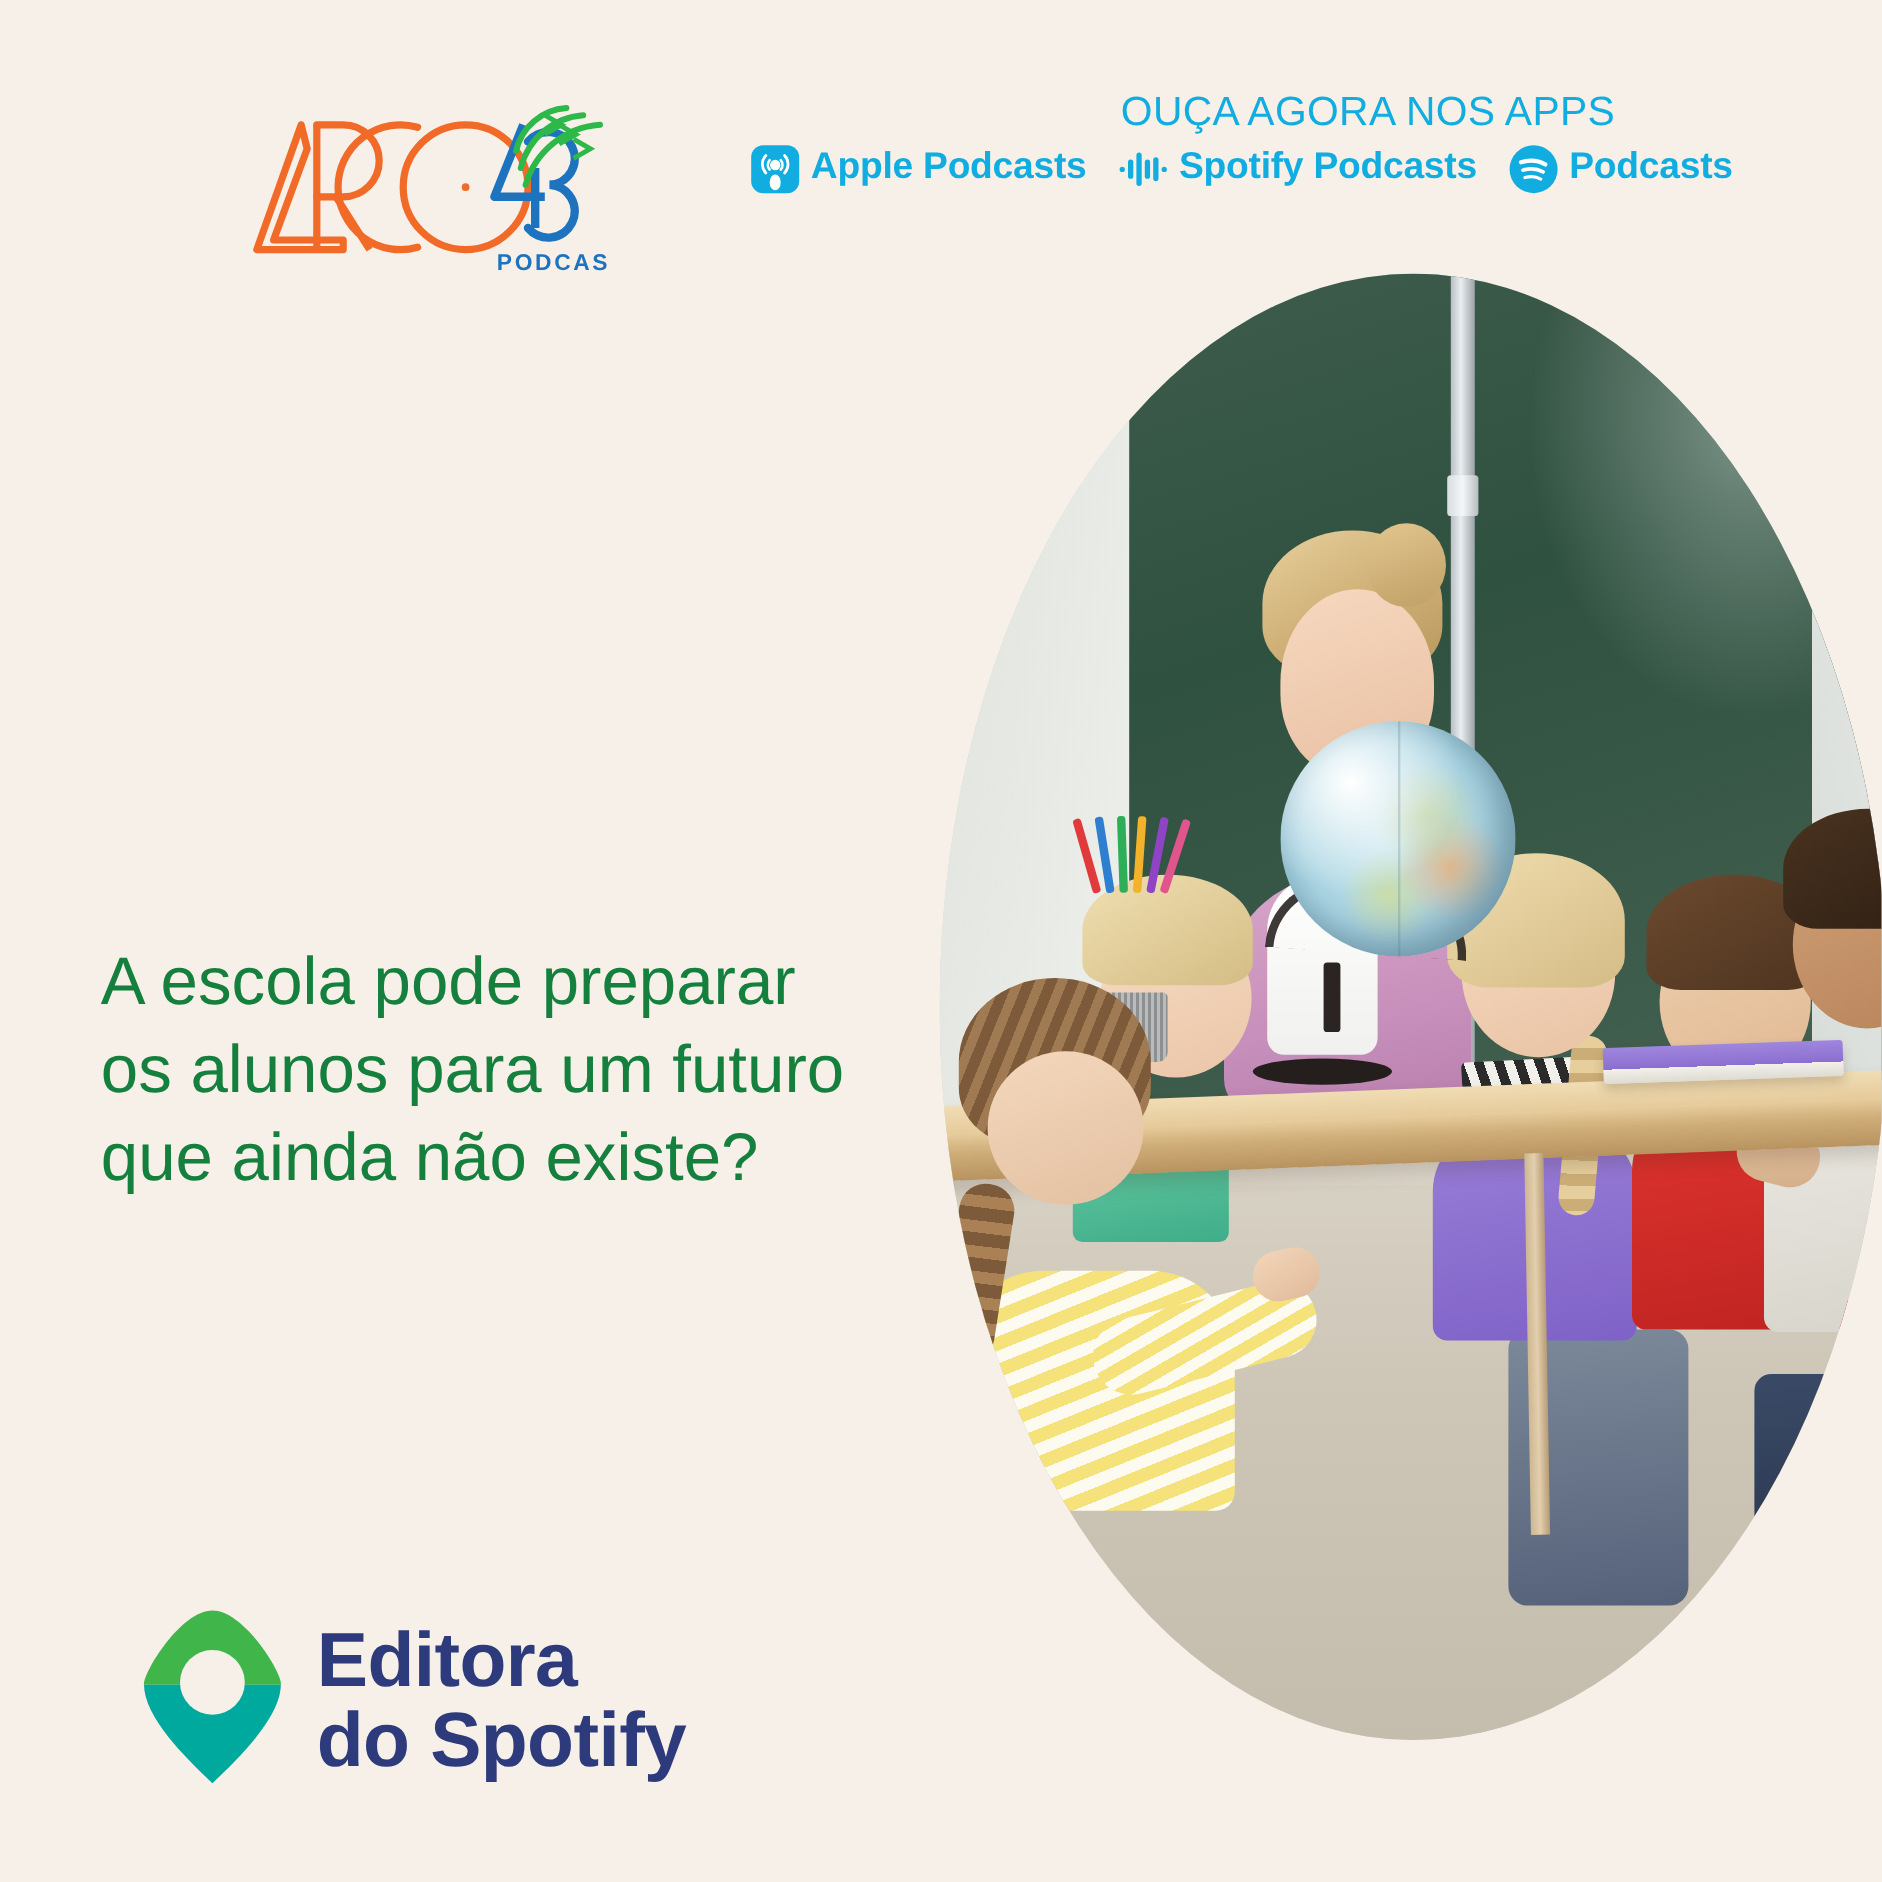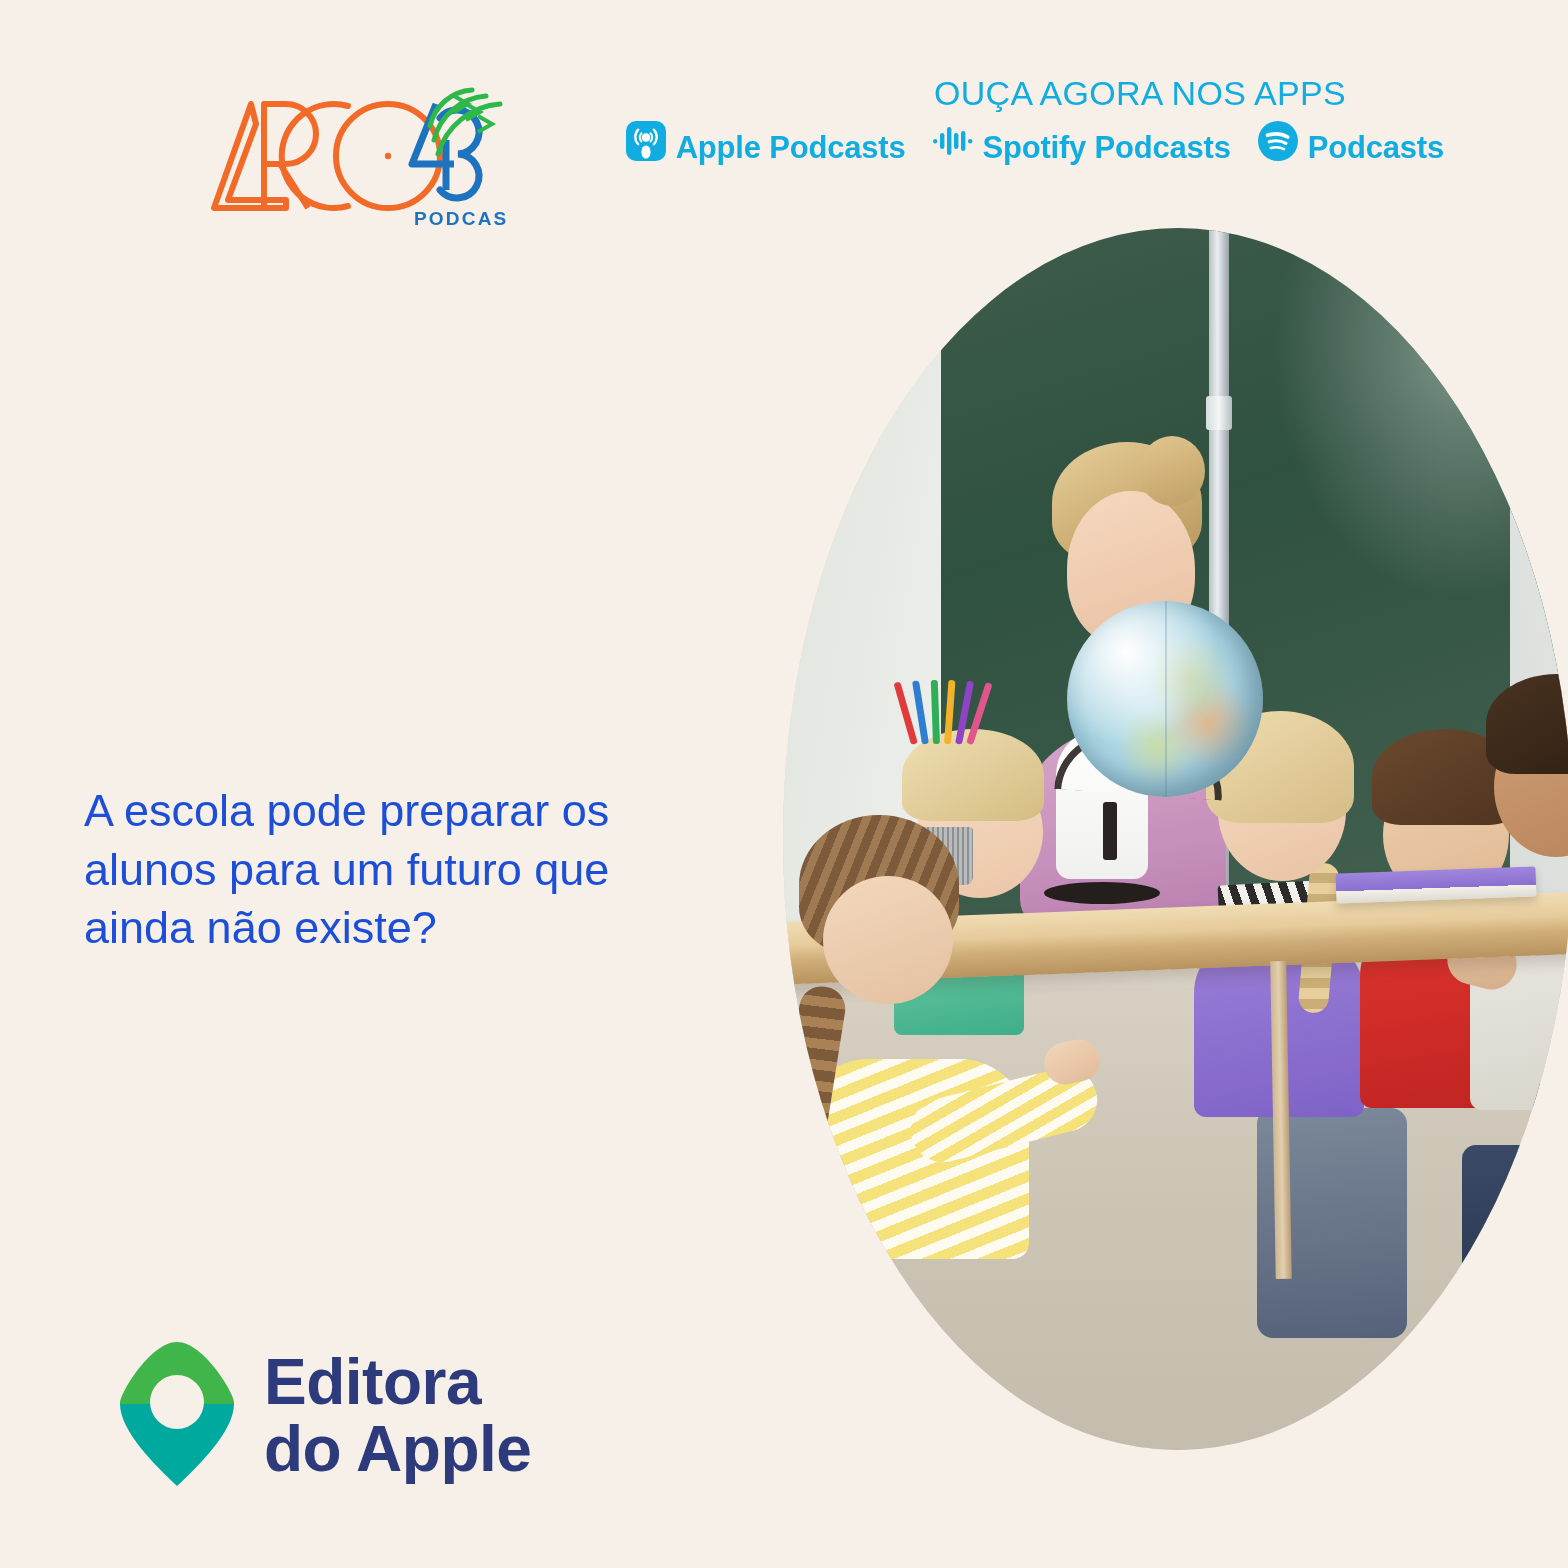--- a/index.html
+++ b/index.html
@@ -312,39 +312,39 @@
     text-align:center;
     font-size:34px; font-weight:400; letter-spacing:.3px;
     color:#12ade0; line-height:1.05;
     margin-bottom:8px;
     padding-left:160px;
   }
   .apps-row {
     display:flex; align-items:center; justify-content:flex-end;
     gap:26px;
   }
-  .app { display:flex; align-items:flex-end; gap:9px; }
+  .app { display:flex; align-items:flex-start; gap:9px; }
   .app-label {
     font-size:31px; font-weight:700; color:#12ade0; white-space:nowrap;
     letter-spacing:-.2px;
   }
 
   
   .headline {
     position:absolute; left:82px; top:458px; width:740px;
     font-size:122px; font-weight:700; line-height:.90;
     letter-spacing:-1px; color:#12aedf;
     text-transform:uppercase;
   }
   .headline .l2 { display:block; }
 
   .subhead {
     position:absolute; left:84px; top:782px; width:640px;
-    font-size:45px; font-weight:400; line-height:1.30;
-    color:#1d4ed8;
+    font-size:56px; font-weight:400; line-height:1.30;
+    color:#15803d;
   }
 
   
   .editora { position:absolute; left:118px; top:1340px; display:flex; align-items:center; gap:28px; }
   .ed-text {
     font-size:64px; font-weight:700; line-height:1.04;
     color:#2d3a7c; letter-spacing:-.5px;
   }
 </style>
 </head>
@@ -513,17 +513,17 @@
           </mask>
         </defs>
         <g mask="url(#holemask)">
           <path d="M59 2 C86 2 118 56 116 64 L2 64 C0 56 32 2 59 2 Z" fill="#3fb54a"></path>
           <path d="M2 64 L116 64 C116 92 78 128 59 146 C40 128 2 92 2 64 Z" fill="#00a99d"></path>
         </g>
       </svg>
     </span>
     <span class="ed-text">
       <span>Editora</span><br>
-      <span>do Apple</span>
+      <span>do Spotify</span>
     </span>
   </div>
 
 </div>
 
 </body></html>

